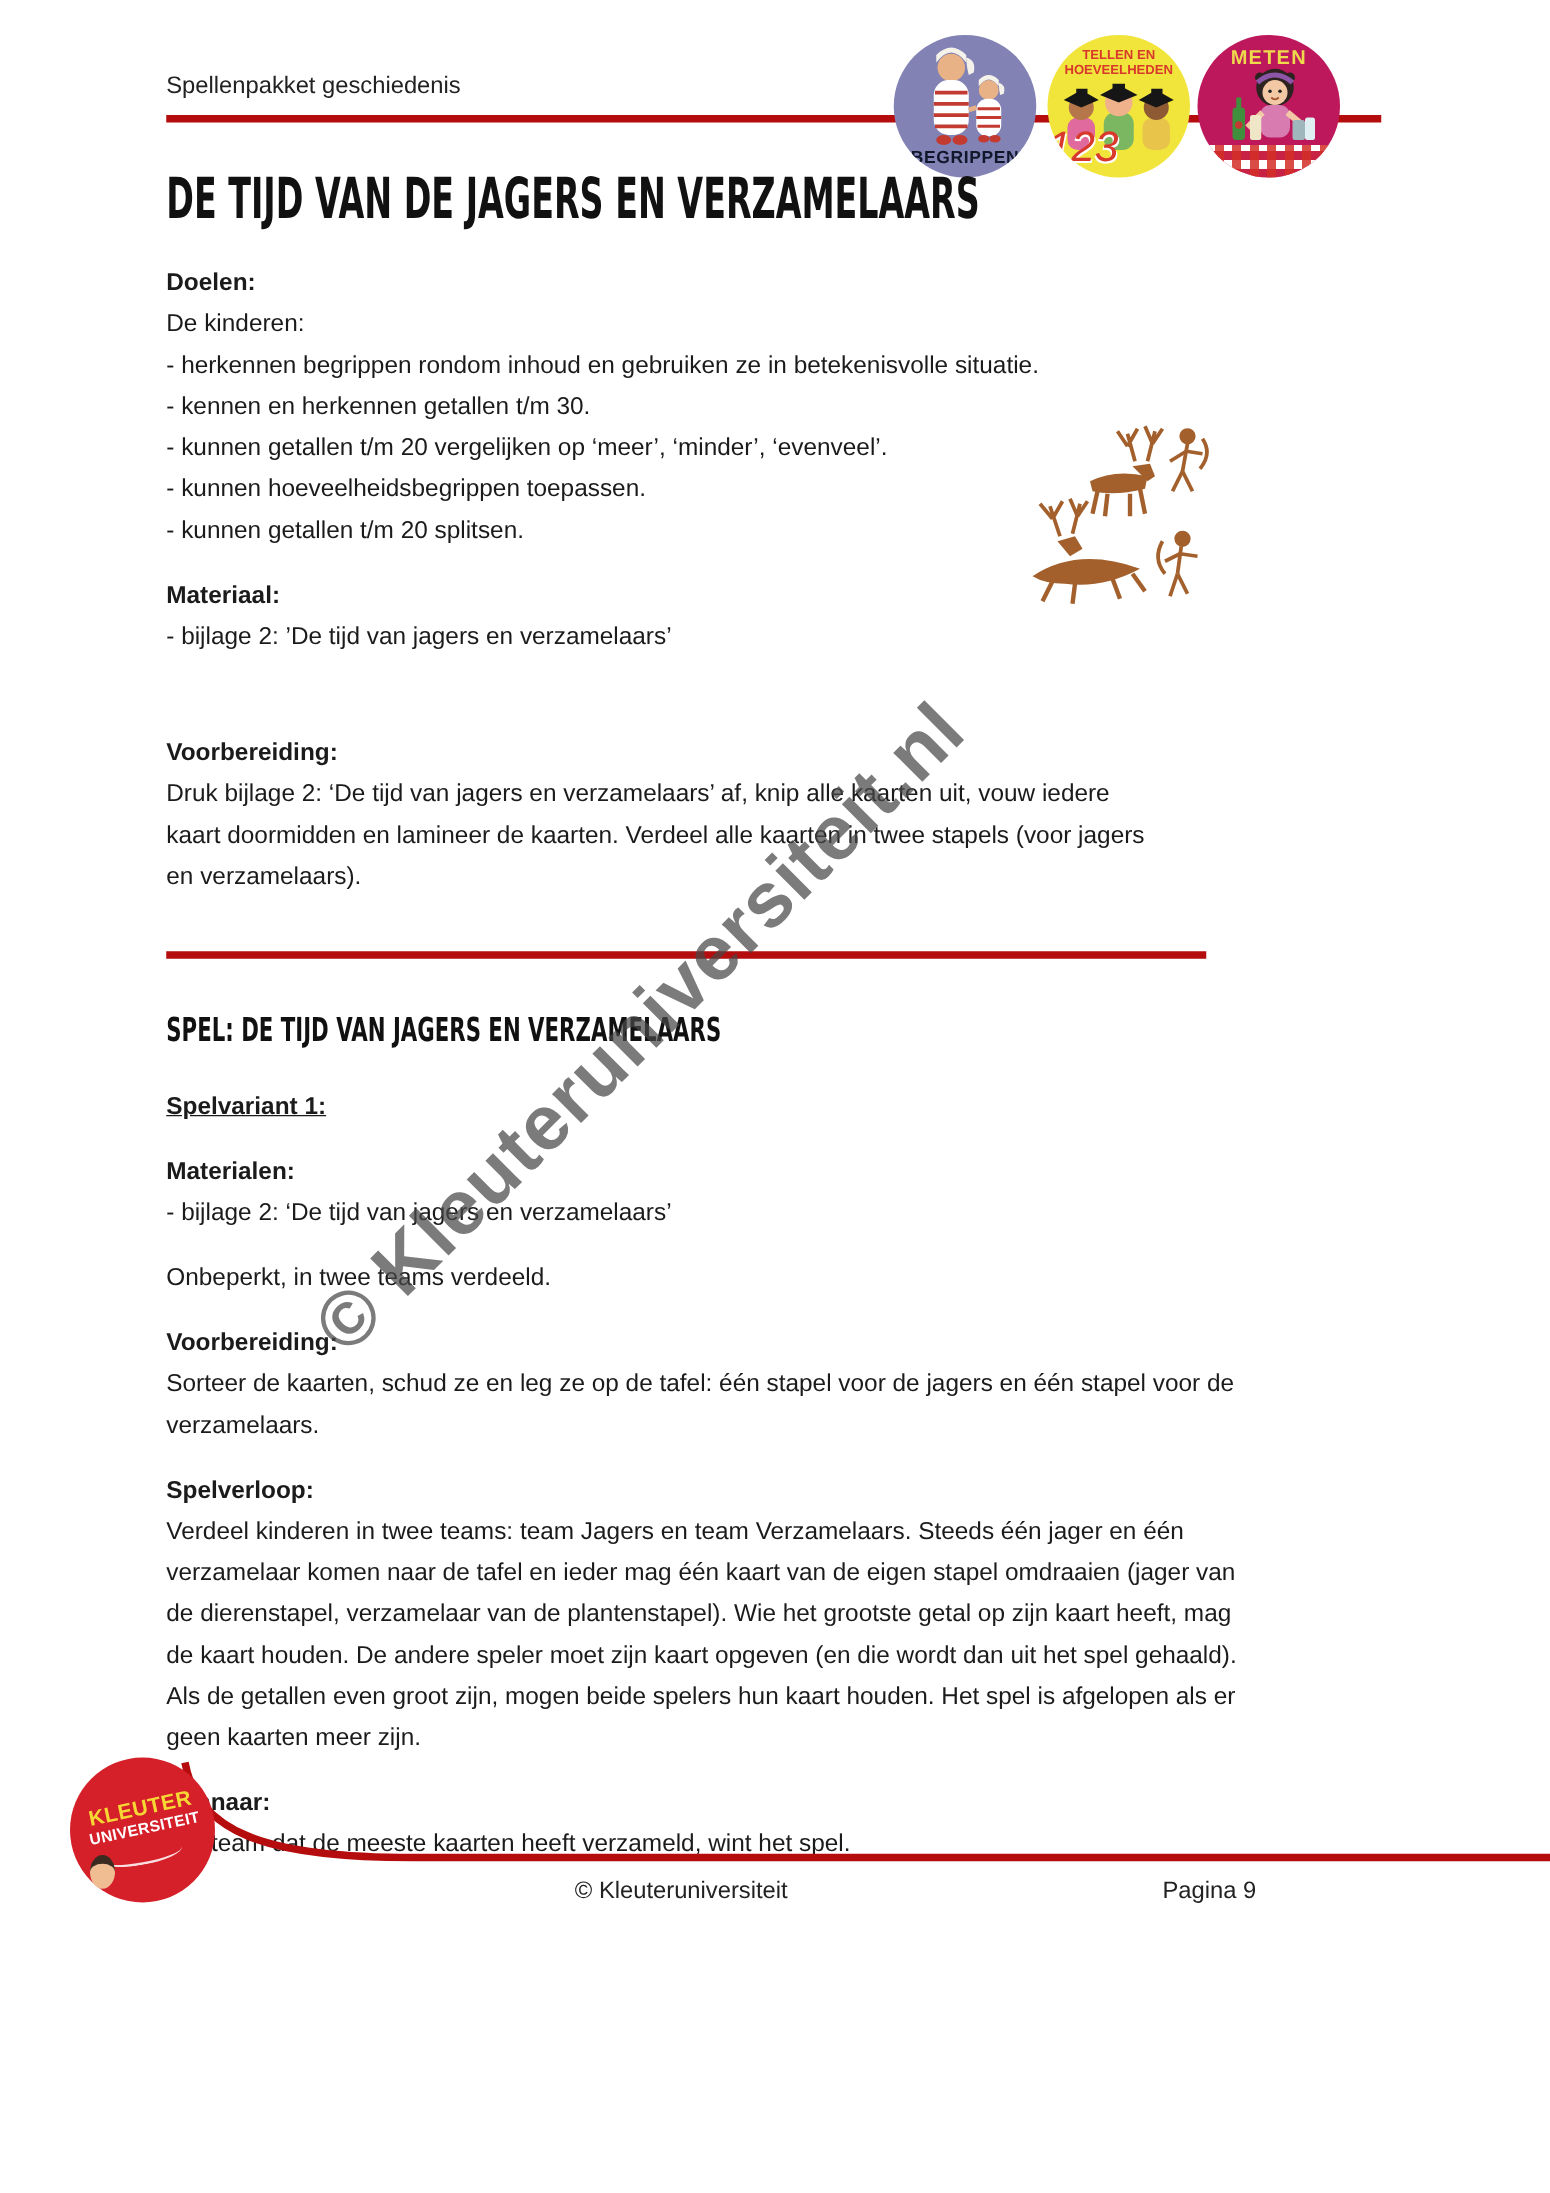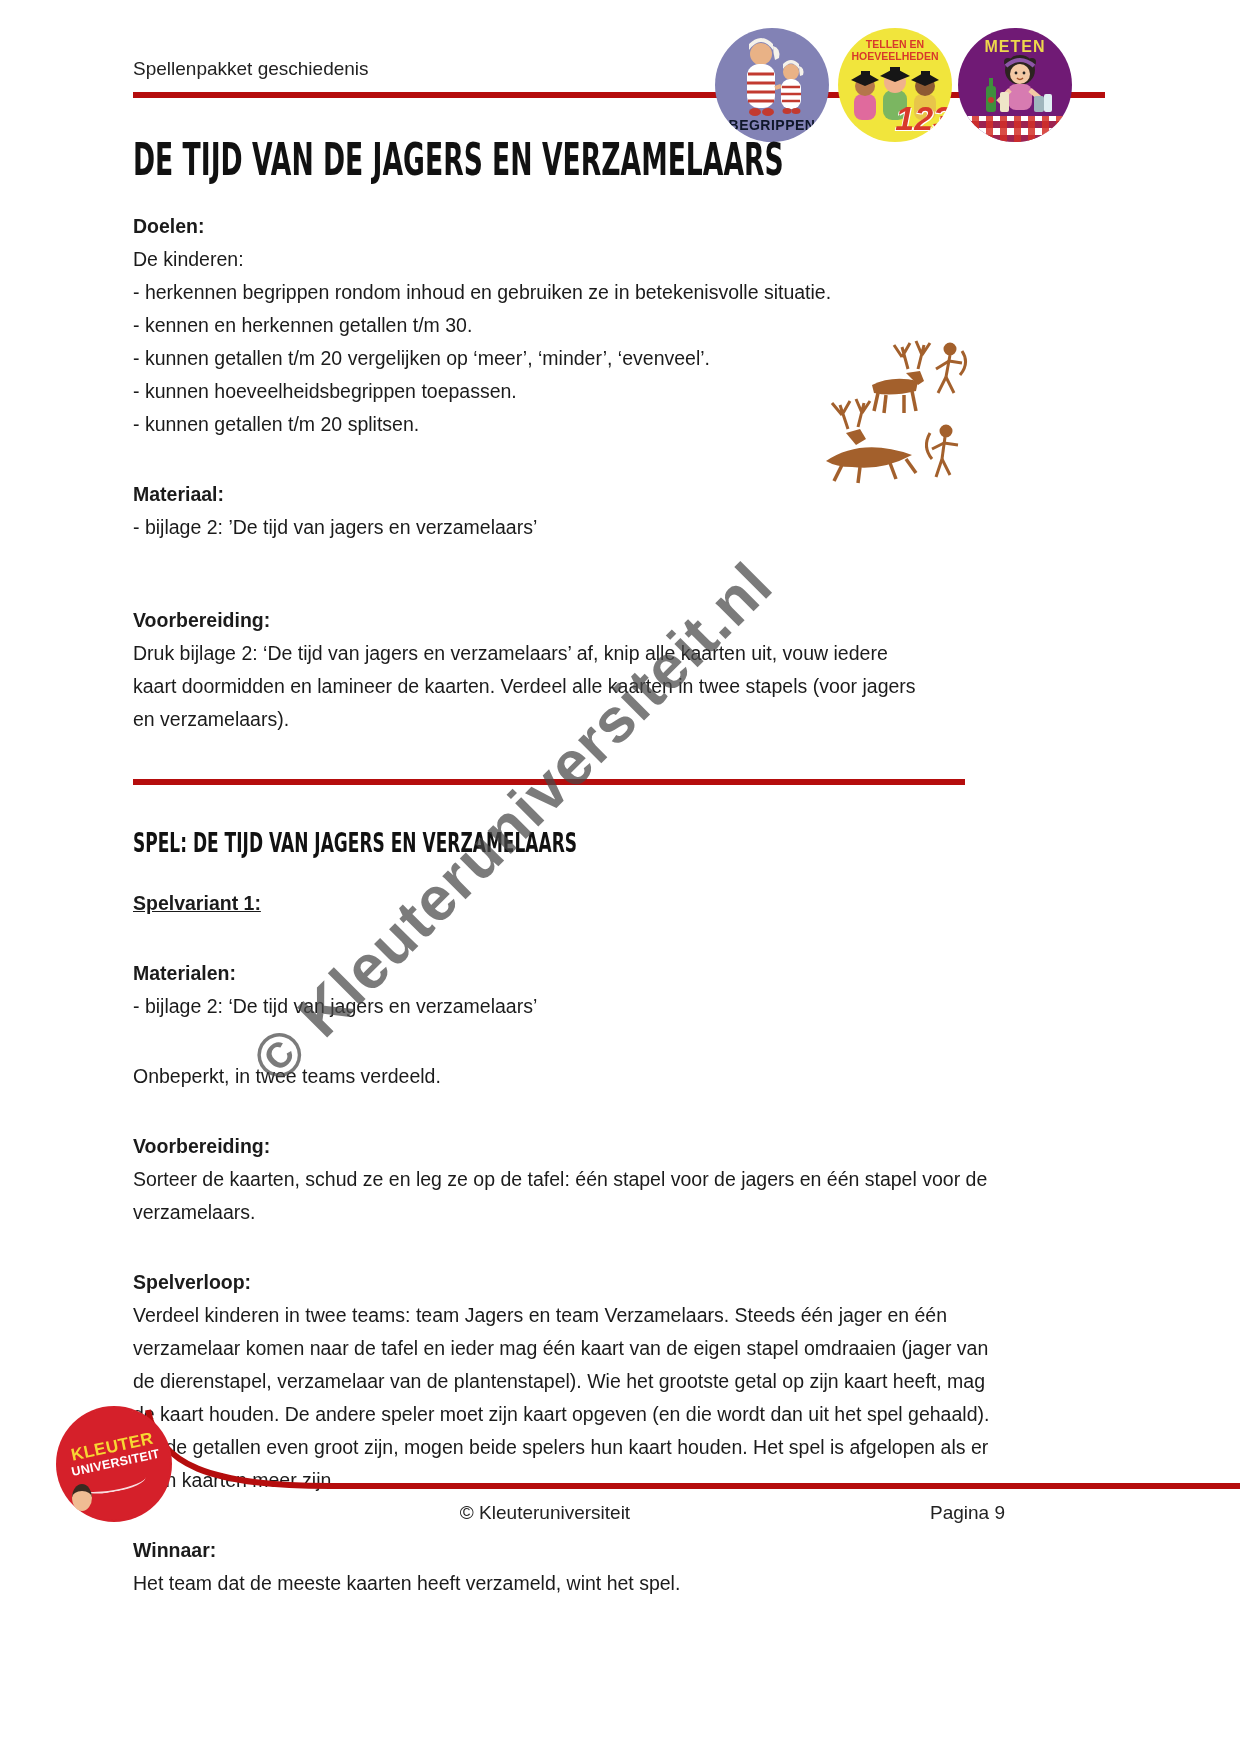--- a/index.html
+++ b/index.html
@@ -12,41 +12,41 @@
   .header-rule {position:absolute; left:133px; top:92px; width:972px; height:6px; background:#b50d0d;}
   
   .badge {position:absolute; top:28px; width:114px; height:114px; border-radius:50%; overflow:hidden;}
   .badge svg {position:absolute; left:0; top:0;}
   .badge-begrippen {left:715px; background:#8282b5;}
   .badge-begrippen .badge-label {position:absolute; left:0; right:0; bottom:9px; text-align:center;
      font-weight:bold; font-size:14px; color:#0f172a; letter-spacing:.5px;}
   .badge-tellen {left:838px; background:#f1e53c;}
   .badge-tellen .badge-top {position:absolute; left:10px; right:10px; top:10px; text-align:center;
      font-weight:bold; font-size:10.5px; line-height:12px; color:#d8392b;}
-  .badge-tellen .badge-123 {position:absolute; left:0; right:0; bottom:4px; text-align:right;
-     font-weight:700; font-size:34px; color:#d8392b; font-style:italic;
+  .badge-tellen .badge-123 {position:absolute; left:0; right:0; bottom:4px; text-align:left;
+     font-weight:400; font-size:34px; color:#d8392b; font-style:italic;
      text-shadow:1px 1px 0 #fff, -1px 1px 0 #fff;}
-  .badge-meten {left:958px; background:#701a75;}
+  .badge-meten {left:958px; background:#be185d;}
   .badge-meten .badge-label {position:absolute; left:0; right:0; top:10px; text-align:center;
      font-weight:bold; font-size:16px; color:#eed84c; letter-spacing:1px;}
   .badge-meten .cloth {position:absolute; left:0; right:0; bottom:0; height:26px;
      background:
        repeating-linear-gradient(90deg, rgba(211,46,38,.85) 0 7px, rgba(211,46,38,0) 7px 14px),
        repeating-linear-gradient(0deg, rgba(211,46,38,.45) 0 7px, #ffffff 7px 14px);}
   
   .cave {display:inline-block; font-family:"DejaVu Sans", sans-serif; font-weight:800;
      white-space:nowrap; transform-origin:0 50%; color:#111;}
   .main-title-wrap {position:absolute; left:133px; top:138px; height:52px;}
   #main-title {font-size:37px; transform:scaleX(0.72) scaleY(1.22);}
   .spel-title-wrap {height:34px; margin-top:42px;}
   #spel-title {font-size:23px; transform:scaleX(0.74) scaleY(1.15);}
   
   .content {position:absolute; left:133px; top:196px; width:874px; font-size:19.5px; line-height:33px;}
   .content p {margin:0;}
-  .sec {margin-top:37px;}
+  .sec {margin-top:19px;}
   .h {font-weight:bold;}
   .uh {font-weight:bold; text-decoration:underline;}
   .divider {width:832px; height:6px; background:#b50d0d; margin-top:43px;}
   .narrow {width:800px;}
   
   .cave-art {position:absolute; left:812px; top:333px;}
   
   .watermark {position:absolute; left:238px; top:1046px; transform-origin:0 0;
      transform:rotate(-45deg); font-size:62px; font-weight:bold; color:rgba(72,72,72,0.72);
      white-space:nowrap; pointer-events:none; z-index:5; letter-spacing:1px;}

